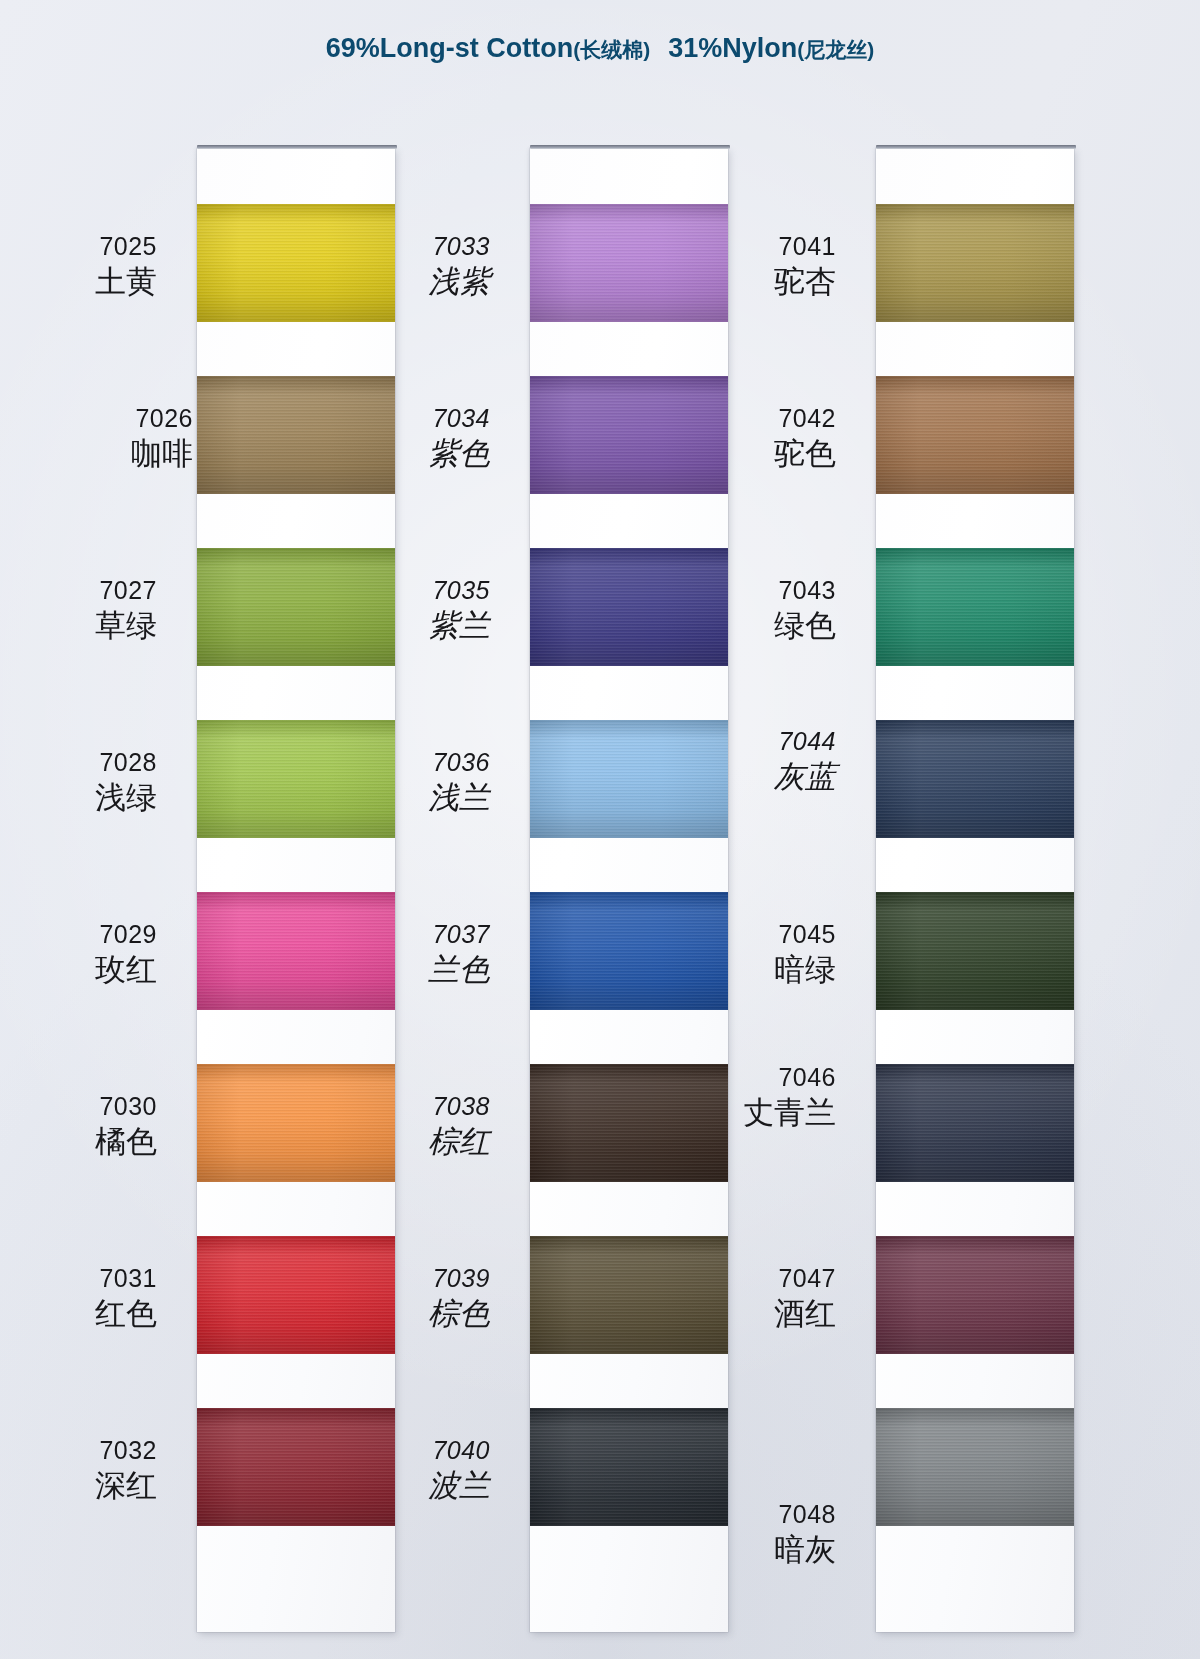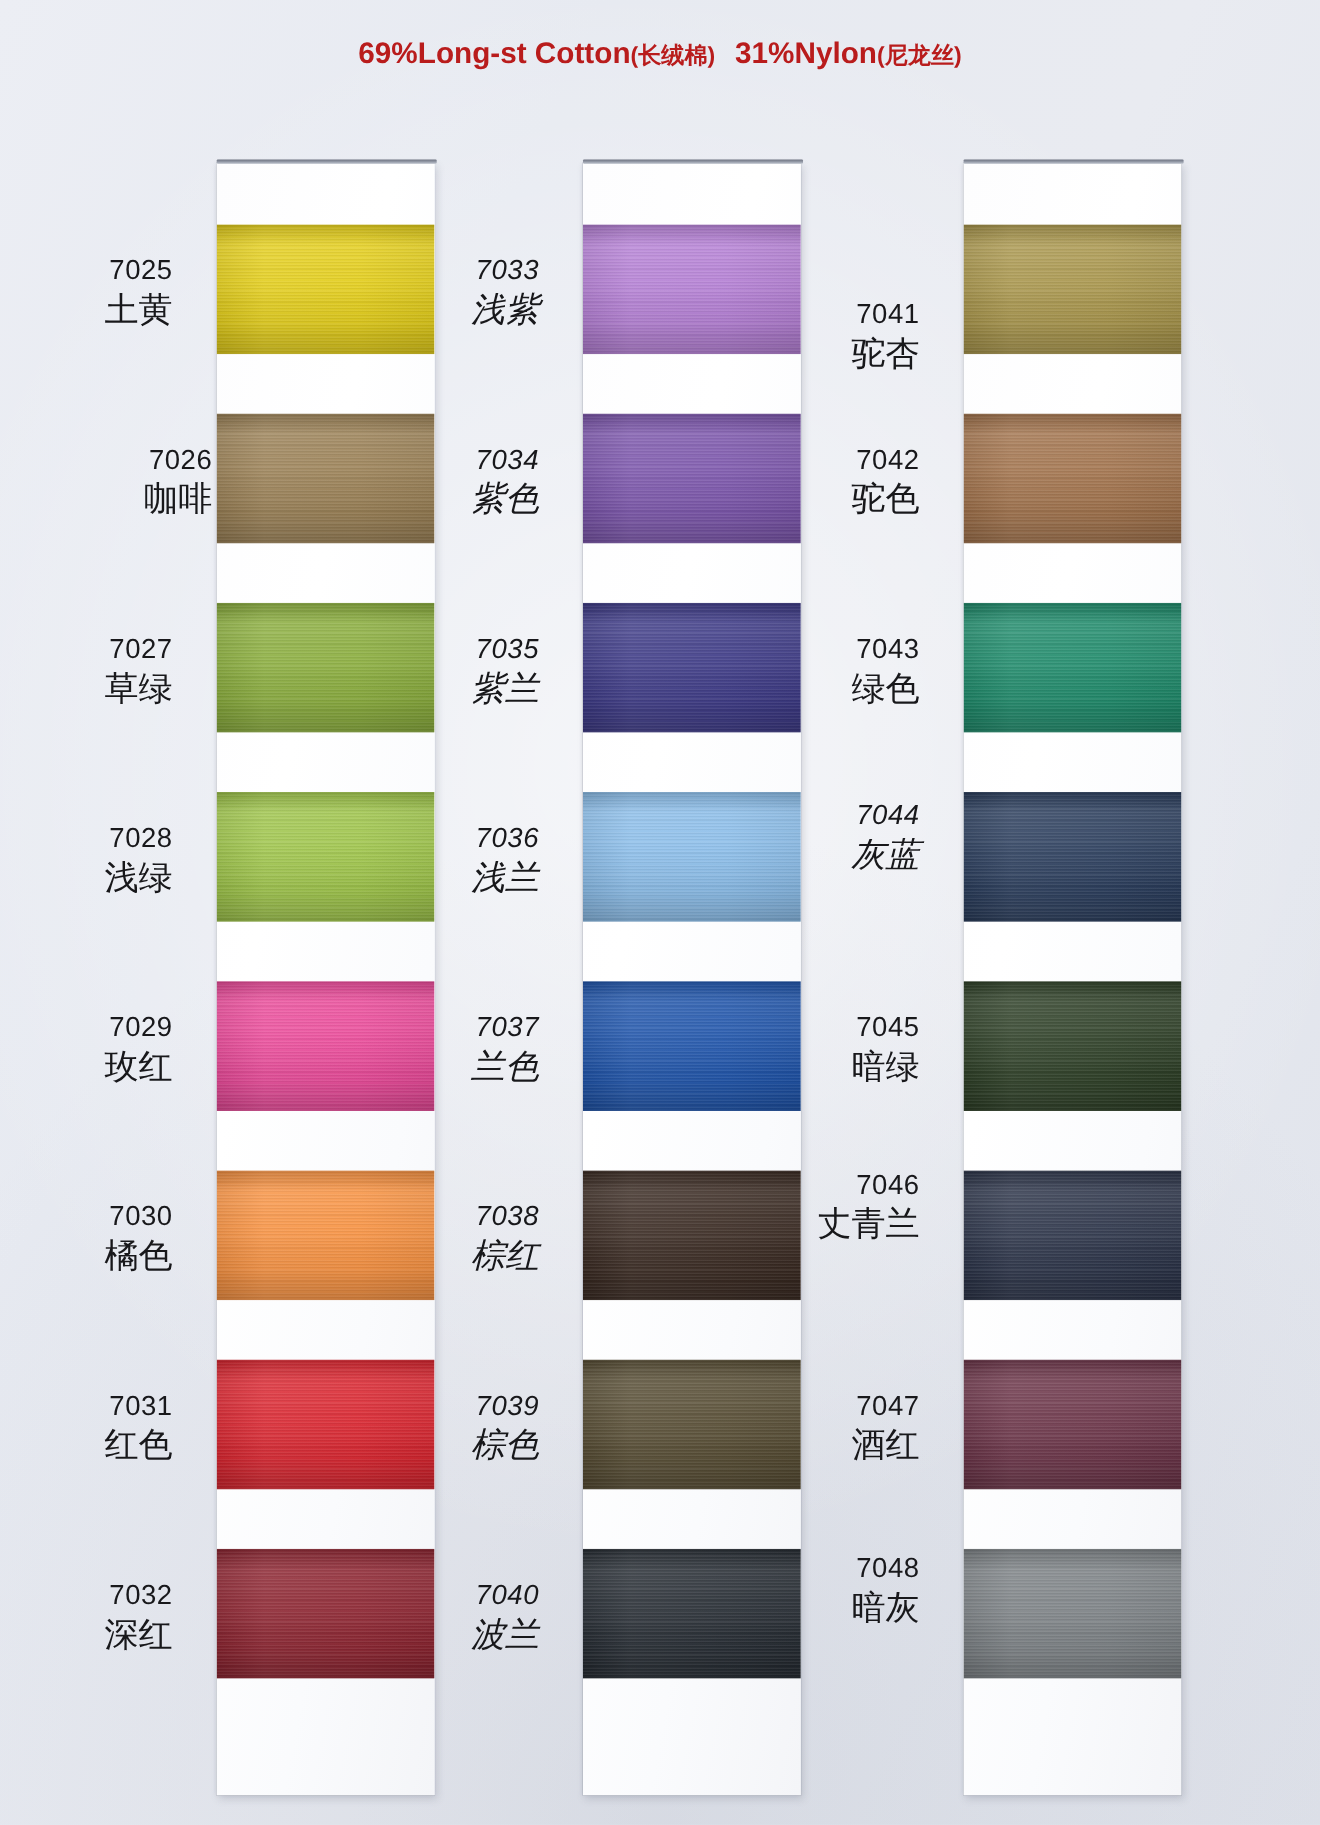--- a/index.html
+++ b/index.html
@@ -51,21 +51,21 @@
     white-space: nowrap;
   }
   .title-main .title-spacer {
     display: inline-block;
     width: 26px;
   }
   .title-sub {
     margin-top: 6px;
     font-size: 27px;
     font-weight: bold;
-    color: #b91c1c;
+    color: #0c4a6e;
     line-height: 1.2;
     white-space: nowrap;
     text-align: center;
   }
   .title-sub .cn-small {
     font-size: 21px;
   }
   .title-sub .sub-gap {
     display: inline-block;
     width: 18px;
@@ -347,21 +347,21 @@
         <span class="name">棕红</span>
       </div>
       <div class="label label-col-2" style="top: 1264px;">
         <span class="code">7039</span>
         <span class="name">棕色</span>
       </div>
       <div class="label label-col-2" style="top: 1436px;">
         <span class="code">7040</span>
         <span class="name">波兰</span>
       </div>
-      <div class="label label-col-3" style="top: 232px; margin-top: 40px;">
+      <div class="label label-col-3" style="top: 232px;">
         <span class="code">7041</span>
         <span class="name">驼杏</span>
       </div>
       <div class="label label-col-3" style="top: 404px;">
         <span class="code">7042</span>
         <span class="name">驼色</span>
       </div>
       <div class="label label-col-3" style="top: 576px;">
         <span class="code">7043</span>
         <span class="name">绿色</span>
@@ -375,18 +375,18 @@
         <span class="name">暗绿</span>
       </div>
       <div class="label label-col-3" style="top: 1063px;">
         <span class="code">7046</span>
         <span class="name">丈青兰</span>
       </div>
       <div class="label label-col-3" style="top: 1264px;">
         <span class="code">7047</span>
         <span class="name">酒红</span>
       </div>
-      <div class="label label-col-3" style="top: 1412px;">
+      <div class="label label-col-3" style="top: 1500px;">
         <span class="code">7048</span>
         <span class="name">暗灰</span>
       </div>
     </div>
 </div>
 
 </body></html>

